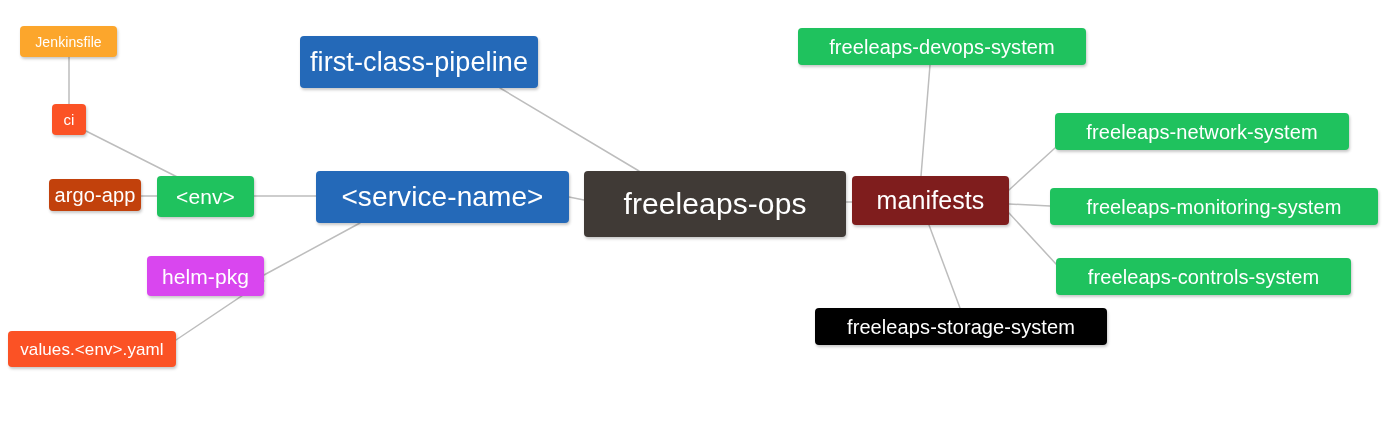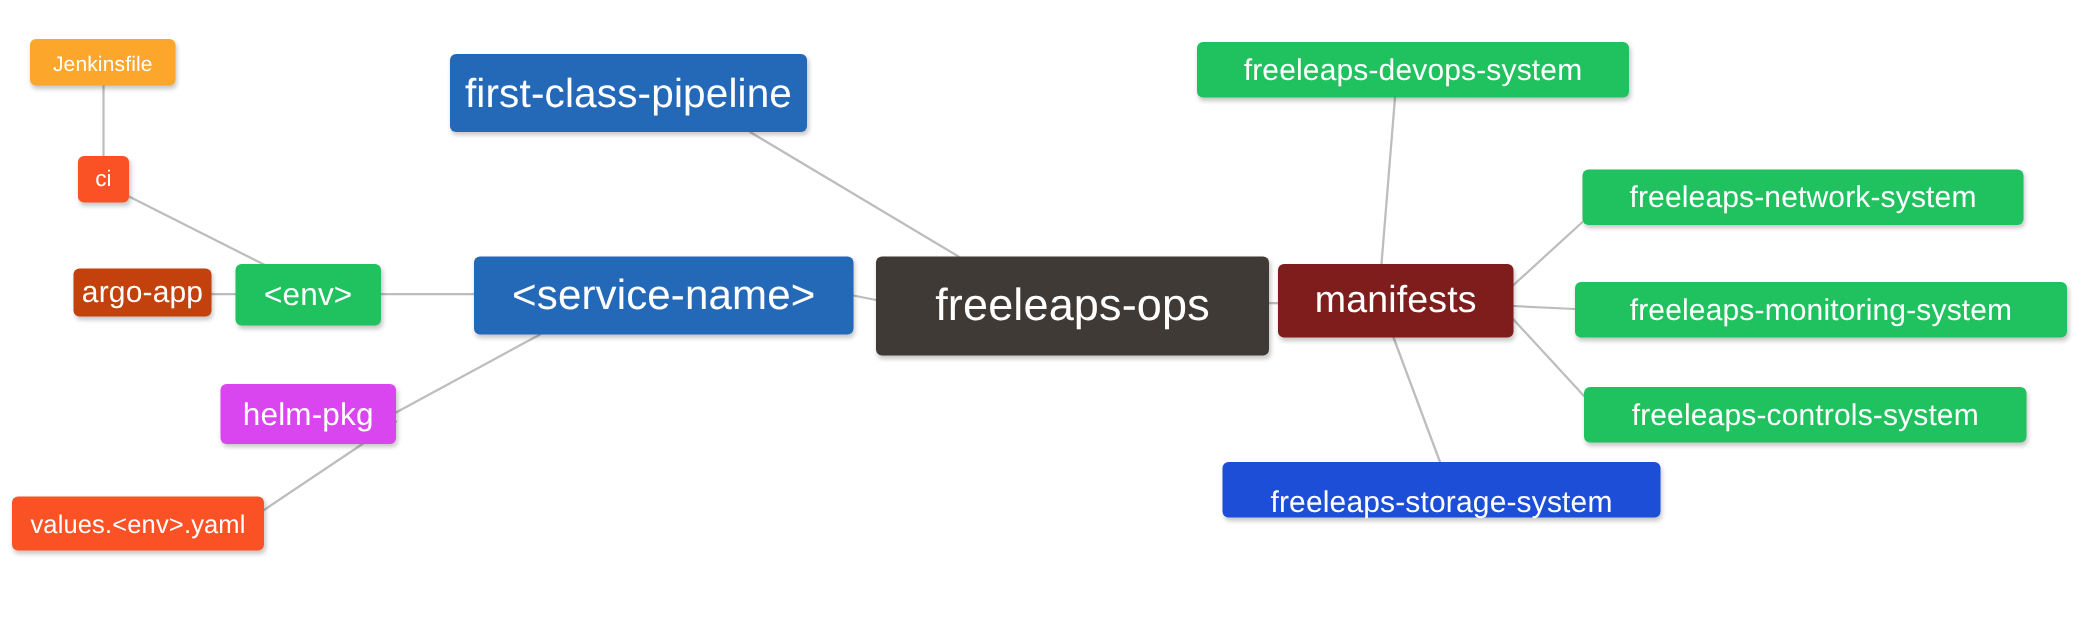--- a/index.html
+++ b/index.html
@@ -103,17 +103,17 @@
       </div>
       <div class="node" style="left: 1055px; top: 113px; width: 294px; height: 37px; background: rgb(31, 194, 94); font-size: 20px;">
         <span class="node-label">freeleaps-network-system</span>
       </div>
       <div class="node" style="left: 1050px; top: 188px; width: 328px; height: 37px; background: rgb(31, 194, 94); font-size: 20px;">
         <span class="node-label">freeleaps-monitoring-system</span>
       </div>
       <div class="node" style="left: 1056px; top: 258px; width: 295px; height: 37px; background: rgb(31, 194, 94); font-size: 20px; text-align: right;">
         <span class="node-label">freeleaps-controls-system</span>
       </div>
-      <div class="node" style="left: 815px; top: 308px; width: 292px; height: 37px; background: #1d4ed8; font-size: 20px; align-items: flex-end;">
+      <div class="node" style="left: 815px; top: 308px; width: 292px; height: 37px; background: #000000; font-size: 20px;">
         <span class="node-label">freeleaps-storage-system</span>
       </div>
     </div>
 </div>
 
 </body></html>

